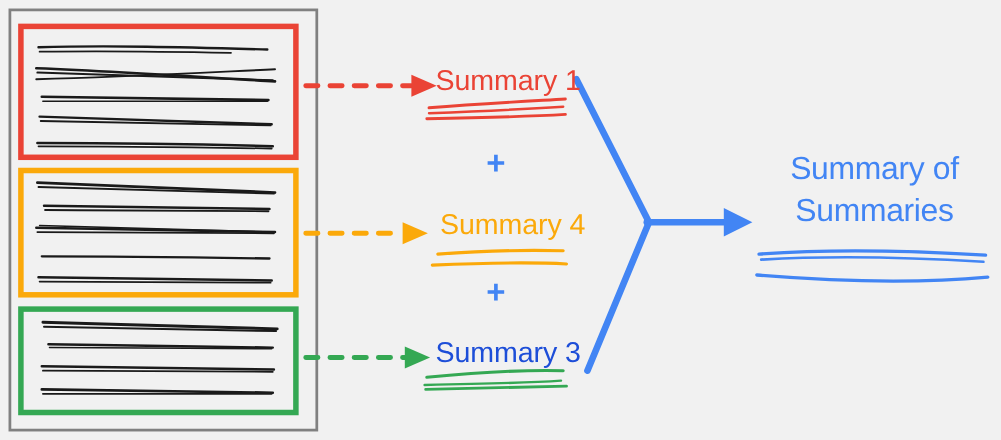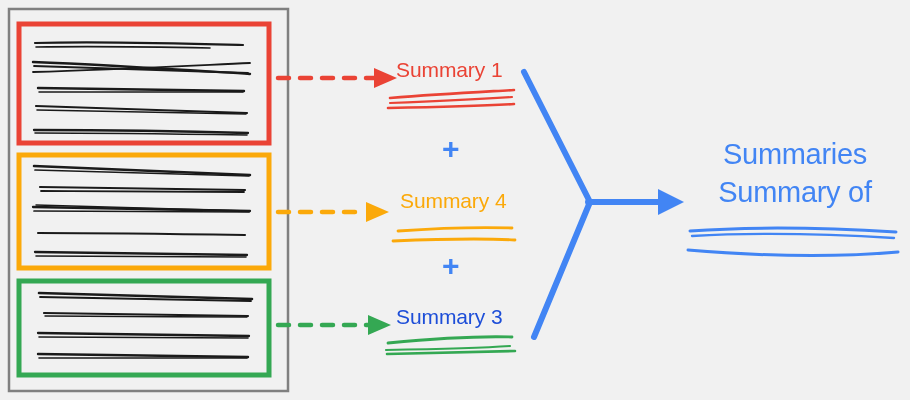--- a/index.html
+++ b/index.html
@@ -20,21 +20,21 @@
   #diagram-svg {
     position: absolute;
     left: 0;
     top: 0;
     width: 910px;
     height: 400px;
   }
   .summary-label {
     position: absolute;
     font-family: "Liberation Sans", sans-serif;
-    font-size: 21px;
+    font-size: 26px;
     font-weight: 400;
     white-space: nowrap;
     letter-spacing: -0.1px;
   }
   #summary-label-1 { left: 396px; top: 58px; color: #EA4335; }
   #summary-label-2 { left: 400px; top: 189px; color: #FBA90A; }
   #summary-label-3 { left: 396px; top: 305px; color: #1d4ed8; }
   #final-label {
     position: absolute;
     left: 690px;
@@ -166,17 +166,17 @@
 
   <div class="summary-label" id="summary-label-2">Summary 4</div>
 
   <div class="summary-label" id="summary-label-3">Summary 3</div>
 
   <div class="plus-sign" id="plus-1">+</div>
 
   <div class="plus-sign" id="plus-2">+</div>
 
   <div id="final-label">
+    <div>Summary of</div>
     <div>Summaries</div>
-    <div>Summary of</div>
   </div>
 
 </div>
 
 </body></html>

